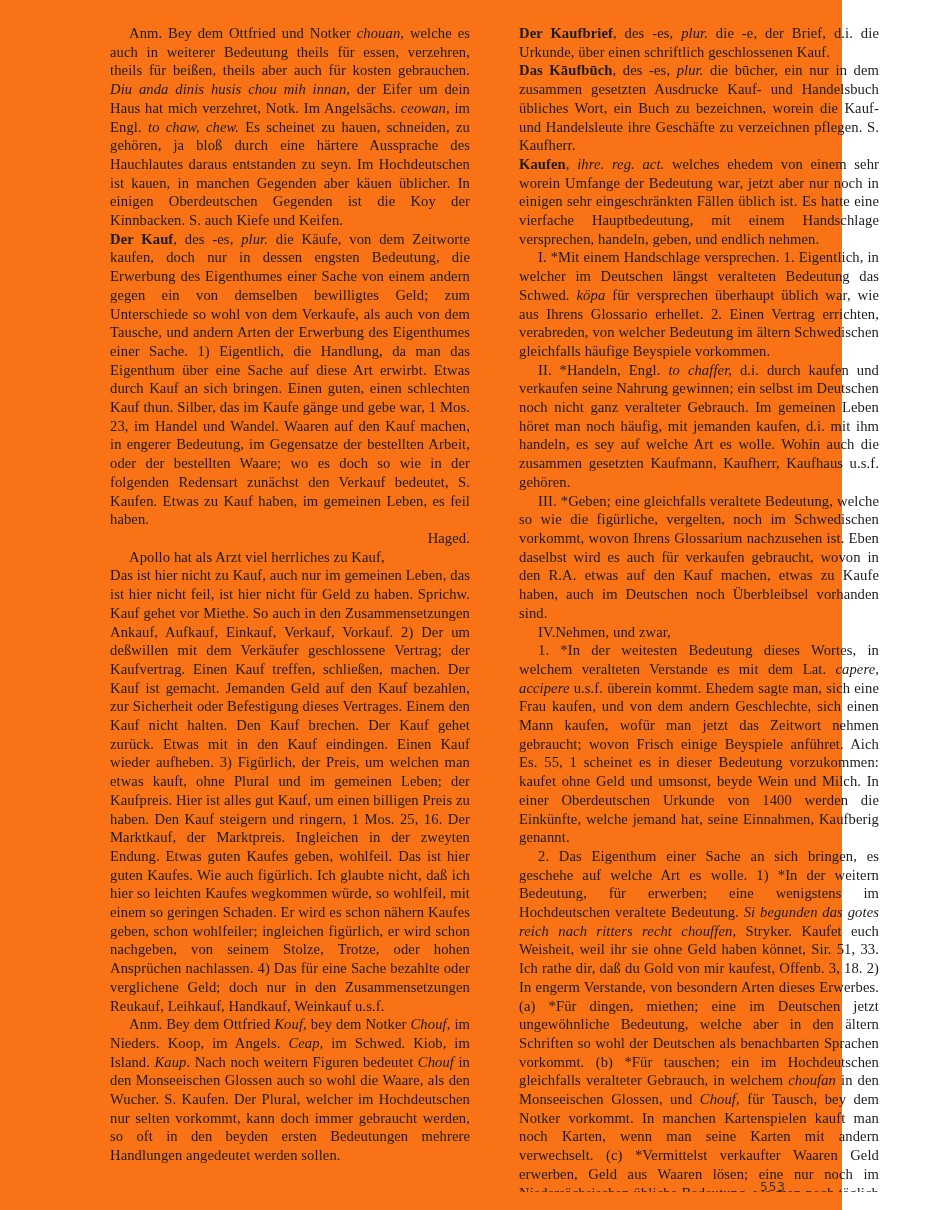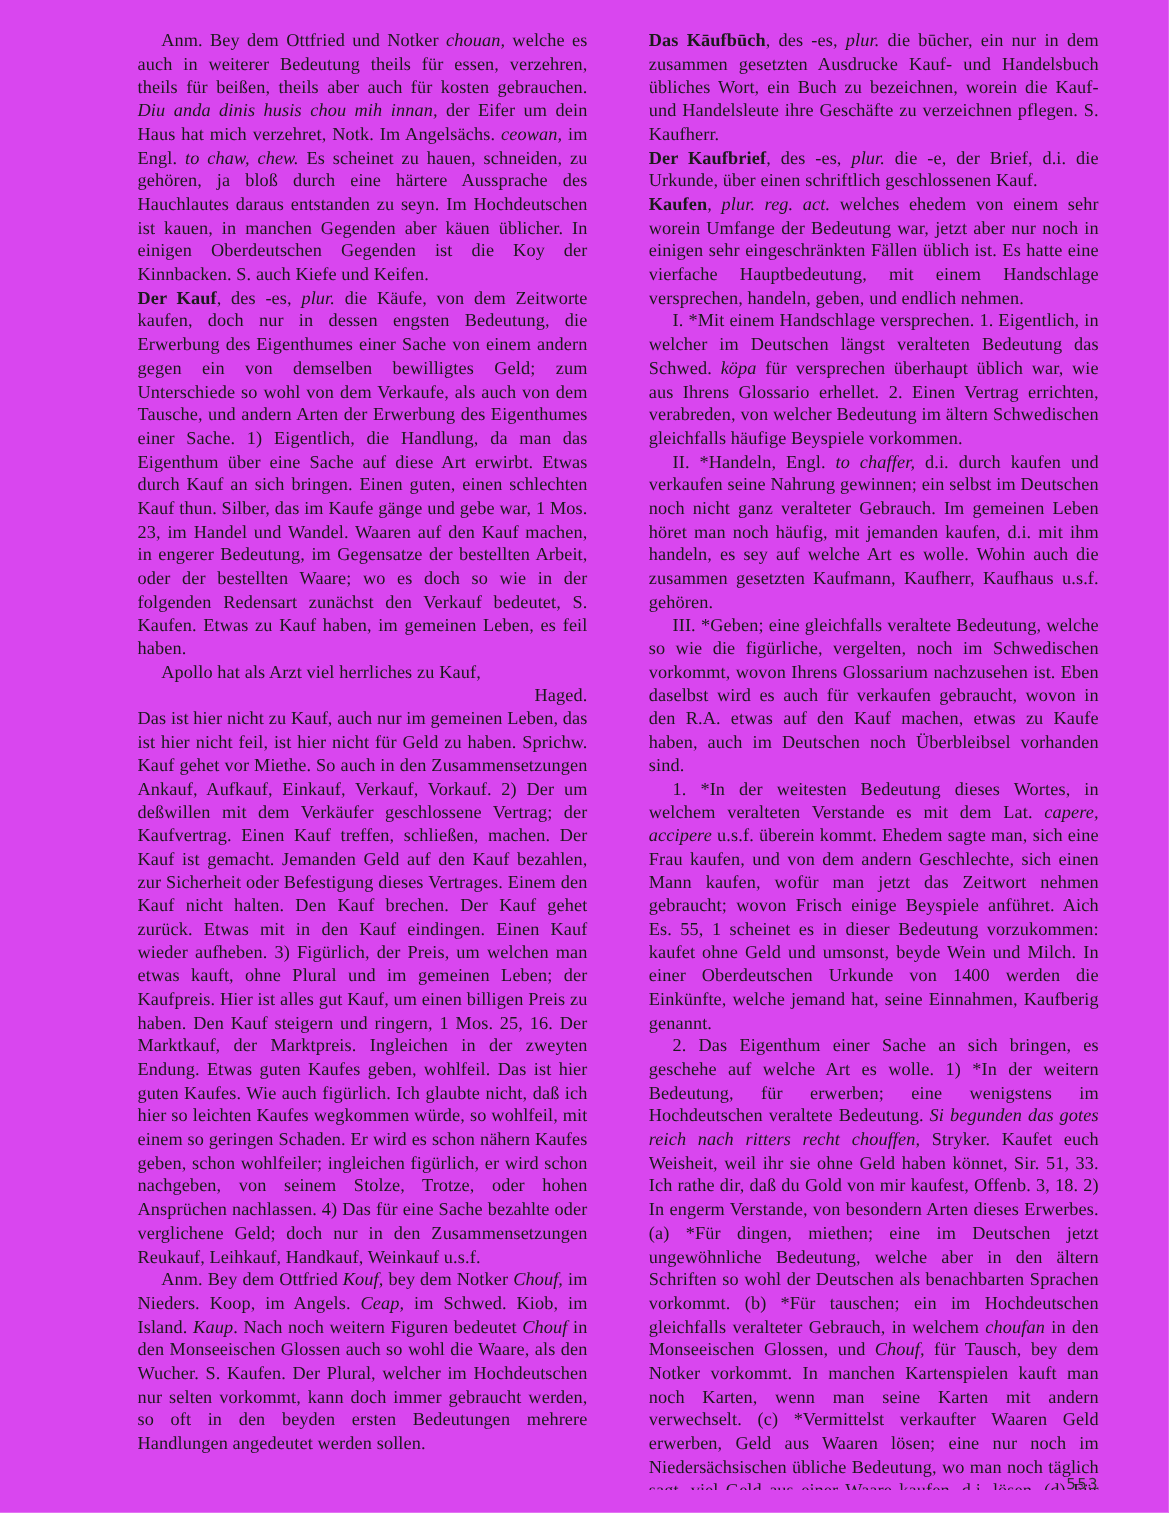--- a/index.html
+++ b/index.html
@@ -5,22 +5,22 @@
   html, body { margin: 0; padding: 0; }
   body {
     width: 935px; height: 1210px;
     background: #ffffff;
     font-family: "Liberation Serif", serif;
     color: #1b1b1b;
     overflow: hidden;
   }
   .page {
     position: relative;
-    width: 935px; height: 1210px;
-    background: #d946ef;
+    width: 842px; height: 1210px;
+    background: #f97316;
   }
   .col {
     position: absolute;
     top: 24px;
     width: 360px;
     height: 1168px;
     overflow: hidden;
     text-align: justify;
     font-size: 14.6px;
     line-height: 18.7px;
@@ -43,29 +43,30 @@
     letter-spacing: 1px;
   }
 </style>
 </head>
 <body>
 
 <div class="page">
   <div class="col col-left">
       <p class="para indent"><span class="">Anm. Bey dem Ottfried und Notker </span><span class="italic">chouan,</span><span class=""> welche es auch in weiterer Bedeutung theils für essen, verzehren, theils für beißen, theils aber auch für kosten gebrauchen. </span><span class="italic">Diu anda dinis husis chou mih innan,</span><span class=""> der Eifer um dein Haus hat mich verzehret, Notk. Im Angelsächs. </span><span class="italic">ceowan,</span><span class=""> im Engl. </span><span class="italic">to chaw, chew.</span><span class=""> Es scheinet zu hauen, schneiden, zu gehören, ja bloß durch eine härtere Aussprache des Hauchlautes daraus entstanden zu seyn. Im Hochdeutschen ist kauen, in manchen Gegenden aber käuen üblicher. In einigen Oberdeutschen Gegenden ist die Koy der Kinnbacken. S. auch Kiefe und Keifen.</span></p>
       <p class="para"><span class="bold">Der Kauf</span><span class="">, des -es, </span><span class="italic">plur.</span><span class=""> die Käufe, von dem Zeitworte kaufen, doch nur in dessen engsten Bedeutung, die Erwerbung des Eigenthumes einer Sache von einem andern gegen ein von demselben bewilligtes Geld; zum Unterschiede so wohl von dem Verkaufe, als auch von dem Tausche, und andern Arten der Erwerbung des Eigenthumes einer Sache. 1) Eigentlich, die Handlung, da man das Eigenthum über eine Sache auf diese Art erwirbt. Etwas durch Kauf an sich bringen. Einen guten, einen schlechten Kauf thun. Silber, das im Kaufe gänge und gebe war, 1 Mos. 23, im Handel und Wandel. Waaren auf den Kauf machen, in engerer Bedeutung, im Gegensatze der bestellten Arbeit, oder der bestellten Waare; wo es doch so wie in der folgenden Redensart zunächst den Verkauf bedeutet, S. Kaufen. Etwas zu Kauf haben, im gemeinen Leben, es feil haben.</span></p>
+      <p class="para right"><span class="">Haged.</span></p>
       <p class="para indent"><span class="">Apollo hat als Arzt viel herrliches zu Kauf,</span></p>
-      <p class="para right"><span class="">Haged.</span></p>
       <p class="para"><span class="">Das ist hier nicht zu Kauf, auch nur im gemeinen Leben, das ist hier nicht feil, ist hier nicht für Geld zu haben. Sprichw. Kauf gehet vor Miethe. So auch in den Zusammensetzungen Ankauf, Aufkauf, Einkauf, Verkauf, Vorkauf. 2) Der um deßwillen mit dem Verkäufer geschlossene Vertrag; der Kaufvertrag. Einen Kauf treffen, schließen, machen. Der Kauf ist gemacht. Jemanden Geld auf den Kauf bezahlen, zur Sicherheit oder Befestigung dieses Vertrages. Einem den Kauf nicht halten. Den Kauf brechen. Der Kauf gehet zurück. Etwas mit in den Kauf eindingen. Einen Kauf wieder aufheben. 3) Figürlich, der Preis, um welchen man etwas kauft, ohne Plural und im gemeinen Leben; der Kaufpreis. Hier ist alles gut Kauf, um einen billigen Preis zu haben. Den Kauf steigern und ringern, 1 Mos. 25, 16. Der Marktkauf, der Marktpreis. Ingleichen in der zweyten Endung. Etwas guten Kaufes geben, wohlfeil. Das ist hier guten Kaufes. Wie auch figürlich. Ich glaubte nicht, daß ich hier so leichten Kaufes wegkommen würde, so wohlfeil, mit einem so geringen Schaden. Er wird es schon nähern Kaufes geben, schon wohlfeiler; ingleichen figürlich, er wird schon nachgeben, von seinem Stolze, Trotze, oder hohen Ansprüchen nachlassen. 4) Das für eine Sache bezahlte oder verglichene Geld; doch nur in den Zusammensetzungen Reukauf, Leihkauf, Handkauf, Weinkauf u.s.f.</span></p>
       <p class="para indent"><span class="">Anm. Bey dem Ottfried </span><span class="italic">Kouf,</span><span class=""> bey dem Notker </span><span class="italic">Chouf,</span><span class=""> im Nieders. Koop, im Angels. </span><span class="italic">Ceap,</span><span class=""> im Schwed. Kiob, im Island. </span><span class="italic">Kaup</span><span class="">. Nach noch weitern Figuren bedeutet </span><span class="italic">Chouf</span><span class=""> in den Monseeischen Glossen auch so wohl die Waare, als den Wucher. S. Kaufen. Der Plural, welcher im Hochdeutschen nur selten vorkommt, kann doch immer gebraucht werden, so oft in den beyden ersten Bedeutungen mehrere Handlungen angedeutet werden sollen.</span></p>
     </div>
   <div class="col col-right">
+      <p class="para"><span class="bold">Der Kaufbrief</span><span class="">, des -es, </span><span class="italic">plur.</span><span class=""> die -e, der Brief, d.i. die Urkunde, über einen schriftlich geschlossenen Kauf.</span></p>
       <p class="para"><span class="bold">Das Kāufbūch</span><span class="">, des -es, </span><span class="italic">plur.</span><span class=""> die būcher, ein nur in dem zusammen gesetzten Ausdrucke Kauf- und Handelsbuch übliches Wort, ein Buch zu bezeichnen, worein die Kauf- und Handelsleute ihre Geschäfte zu verzeichnen pflegen. S. Kaufherr.</span></p>
-      <p class="para"><span class="bold">Der Kaufbrief</span><span class="">, des -es, </span><span class="italic">plur.</span><span class=""> die -e, der Brief, d.i. die Urkunde, über einen schriftlich geschlossenen Kauf.</span></p>
-      <p class="para"><span class="bold">Kaufen</span><span class="">, </span><span class="italic">plur. reg. act.</span><span class=""> welches ehedem von einem sehr worein Umfange der Bedeutung war, jetzt aber nur noch in einigen sehr eingeschränkten Fällen üblich ist. Es hatte eine vierfache Hauptbedeutung, mit einem Handschlage versprechen, handeln, geben, und endlich nehmen.</span></p>
+      <p class="para"><span class="bold">Kaufen</span><span class="">, </span><span class="italic">ihre. reg. act.</span><span class=""> welches ehedem von einem sehr worein Umfange der Bedeutung war, jetzt aber nur noch in einigen sehr eingeschränkten Fällen üblich ist. Es hatte eine vierfache Hauptbedeutung, mit einem Handschlage versprechen, handeln, geben, und endlich nehmen.</span></p>
       <p class="para indent"><span class="">I. *Mit einem Handschlage versprechen. 1. Eigentlich, in welcher im Deutschen längst veralteten Bedeutung das Schwed. </span><span class="italic">köpa</span><span class=""> für versprechen überhaupt üblich war, wie aus Ihrens Glossario erhellet. 2. Einen Vertrag errichten, verabreden, von welcher Bedeutung im ältern Schwedischen gleichfalls häufige Beyspiele vorkommen.</span></p>
       <p class="para indent"><span class="">II. *Handeln, Engl. </span><span class="italic">to chaffer,</span><span class=""> d.i. durch kaufen und verkaufen seine Nahrung gewinnen; ein selbst im Deutschen noch nicht ganz veralteter Gebrauch. Im gemeinen Leben höret man noch häufig, mit jemanden kaufen, d.i. mit ihm handeln, es sey auf welche Art es wolle. Wohin auch die zusammen gesetzten Kaufmann, Kaufherr, Kaufhaus u.s.f. gehören.</span></p>
       <p class="para indent"><span class="">III. *Geben; eine gleichfalls veraltete Bedeutung, welche so wie die figürliche, vergelten, noch im Schwedischen vorkommt, wovon Ihrens Glossarium nachzusehen ist. Eben daselbst wird es auch für verkaufen gebraucht, wovon in den R.A. etwas auf den Kauf machen, etwas zu Kaufe haben, auch im Deutschen noch Überbleibsel vorhanden sind.</span></p>
+      <p class="para indent"><span class="">IV.Nehmen, und zwar,</span></p>
       <p class="para indent"><span class="">1. *In der weitesten Bedeutung dieses Wortes, in welchem veralteten Verstande es mit dem Lat. </span><span class="italic">capere, accipere</span><span class=""> u.s.f. überein kommt. Ehedem sagte man, sich eine Frau kaufen, und von dem andern Geschlechte, sich einen Mann kaufen, wofür man jetzt das Zeitwort nehmen gebraucht; wovon Frisch einige Beyspiele anführet. Aich Es. 55, 1 scheinet es in dieser Bedeutung vorzukommen: kaufet ohne Geld und umsonst, beyde Wein und Milch. In einer Oberdeutschen Urkunde von 1400 werden die Einkünfte, welche jemand hat, seine Einnahmen, Kaufberig genannt.</span></p>
       <p class="para indent"><span class="">2. Das Eigenthum einer Sache an sich bringen, es geschehe auf welche Art es wolle. 1) *In der weitern Bedeutung, für erwerben; eine wenigstens im Hochdeutschen veraltete Bedeutung. </span><span class="italic">Si begunden das gotes reich nach ritters recht chouffen,</span><span class=""> Stryker. Kaufet euch Weisheit, weil ihr sie ohne Geld haben könnet, Sir. 51, 33. Ich rathe dir, daß du Gold von mir kaufest, Offenb. 3, 18. 2) In engerm Verstande, von besondern Arten dieses Erwerbes. (a) *Für dingen, miethen; eine im Deutschen jetzt ungewöhnliche Bedeutung, welche aber in den ältern Schriften so wohl der Deutschen als benachbarten Sprachen vorkommt. (b) *Für tauschen; ein im Hochdeutschen gleichfalls veralteter Gebrauch, in welchem </span><span class="italic">choufan</span><span class=""> in den Monseeischen Glossen, und </span><span class="italic">Chouf,</span><span class=""> für Tausch, bey dem Notker vorkommt. In manchen Kartenspielen kauft man noch Karten, wenn man seine Karten mit andern verwechselt. (c) *Vermittelst verkaufter Waaren Geld erwerben, Geld aus Waaren lösen; eine nur noch im Niedersächsischen übliche Bedeutung, wo man noch täglich sagt, viel Geld aus einer Waare kaufen, d.i. lösen. (d) Für Geld den Besitz, den Genuß einer Sache erwerben; eine auch noch im Hochdeutschen gangbare Bedeutung, wo es mit verschiedenen Vorwörtern gebraucht wird. Sich aus dem Gefängnisse kaufen. Sich in ein Amt kaufen. (e) In dem engsten und ge-</span></p>
     </div>
   <div class="page-number">553</div>
 </div>
 
 </body></html>

